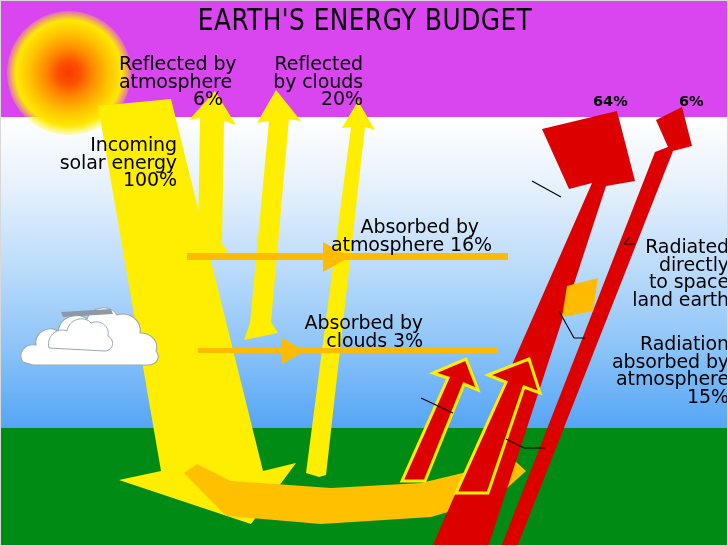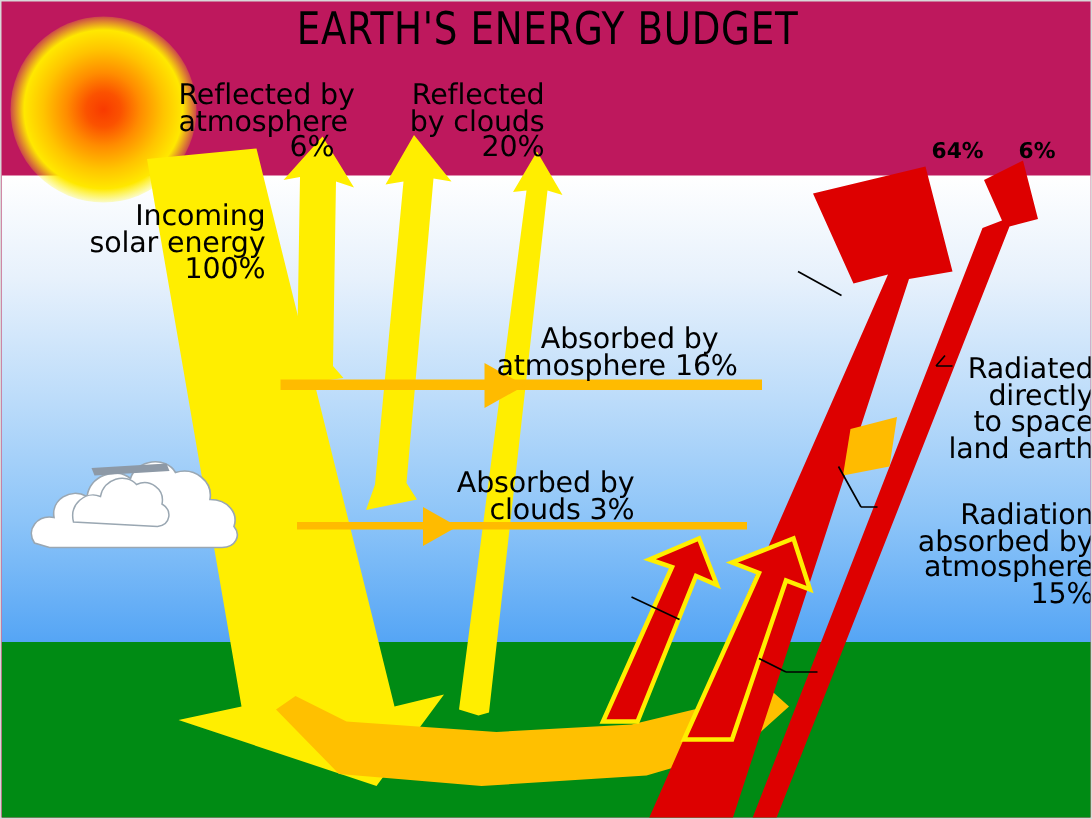--- a/index.html
+++ b/index.html
@@ -7,21 +7,21 @@
     padding: 0;
     background: #ffffff;
   }
   body {
     font-family: "DejaVu Sans", sans-serif;
   }
   #stage {
     position: relative;
     width: 728px;
     height: 546px;
-    background: #be185d;
+    background: #d946ef;
     overflow: hidden;
     border: 1px solid #d8d8d8;
     box-sizing: border-box;
   }
   #scene {
     position: absolute;
     left: 0;
     top: 0;
     width: 728px;
     height: 546px;
@@ -151,21 +151,21 @@
   <div class="lbl lbl-l" style="left:270px; top:54px; width:92px;">Reflected
 by clouds
 20%</div>
 
 
   <div class="lbl lbl-l" style="left:56px; top:135px; width:120px;">Incoming
 solar energy
 100%</div>
 
 
-  <div class="pct" style="left:620px; top:92px;">64%</div>
+  <div class="pct" style="left:592px; top:92px;">64%</div>
 
   <div class="pct" style="left:678px; top:92px;">6%</div>
 
   <div class="lbl lbl-r" style="left:330px; top:217px; width:148px;">Absorbed by
 atmosphere 16%</div>
 
   <div class="lbl lbl-r" style="left:300px; top:313px; width:122px;">Absorbed by
 clouds 3%</div>
 
 

